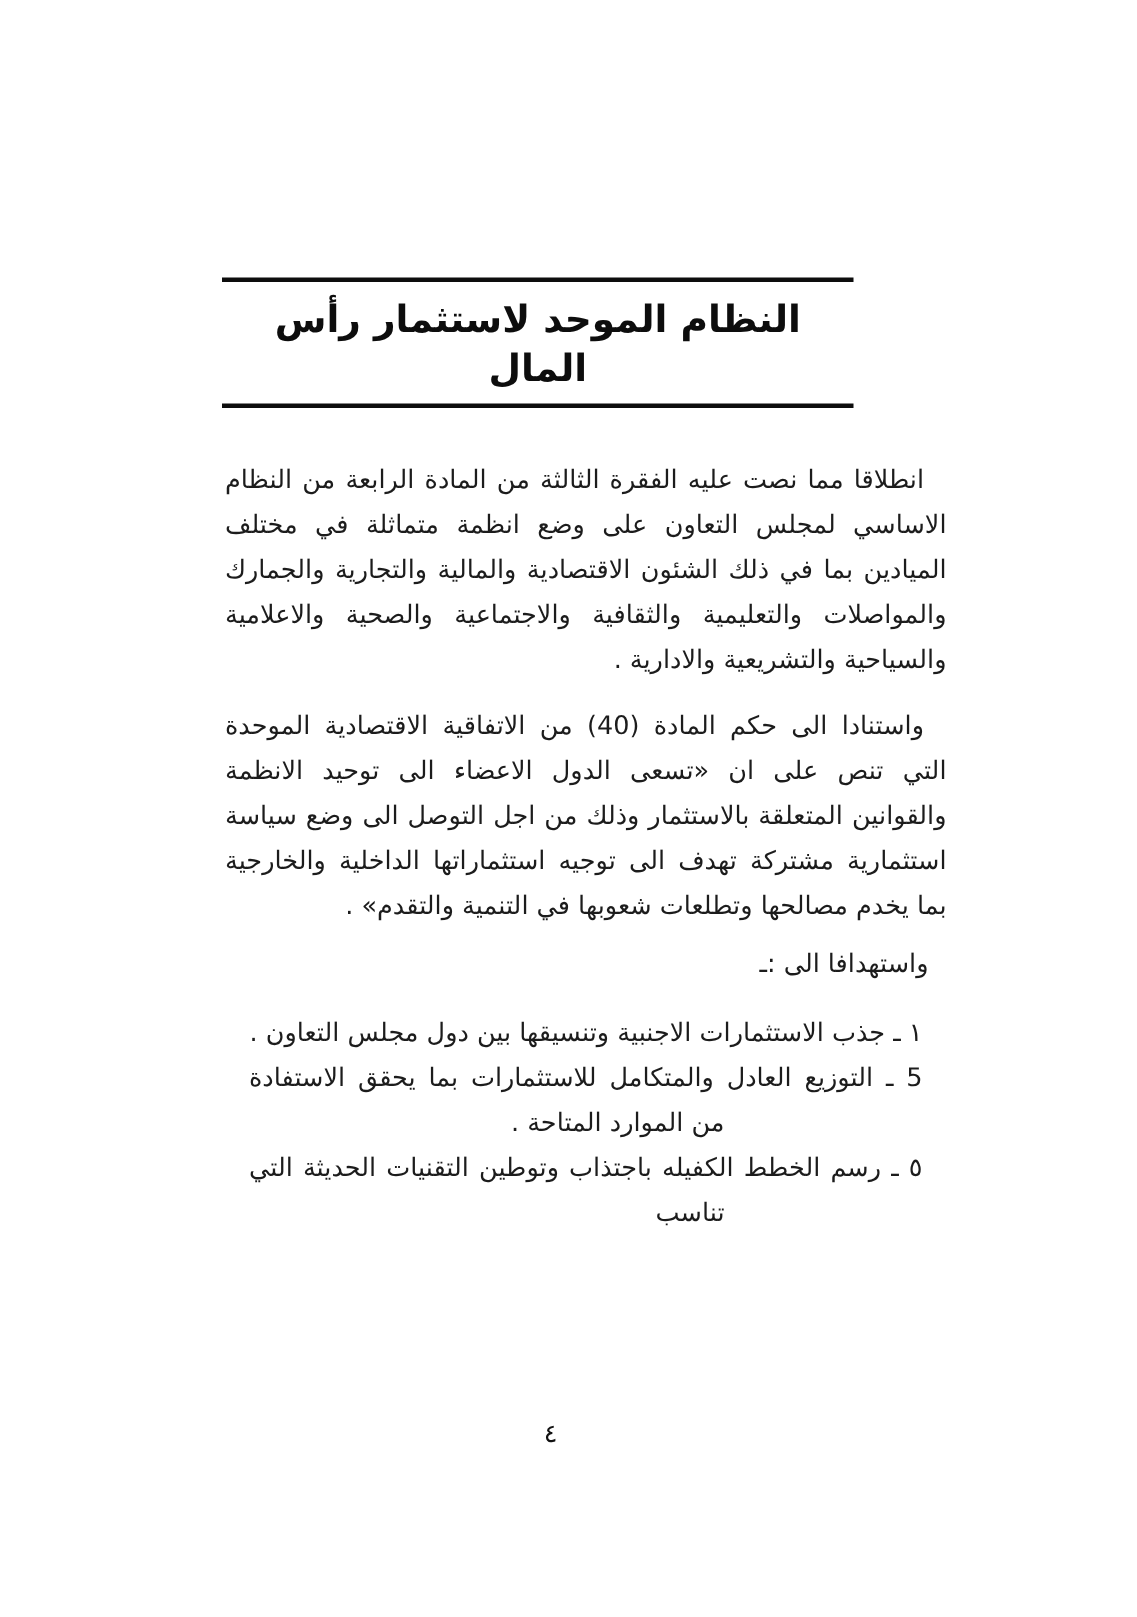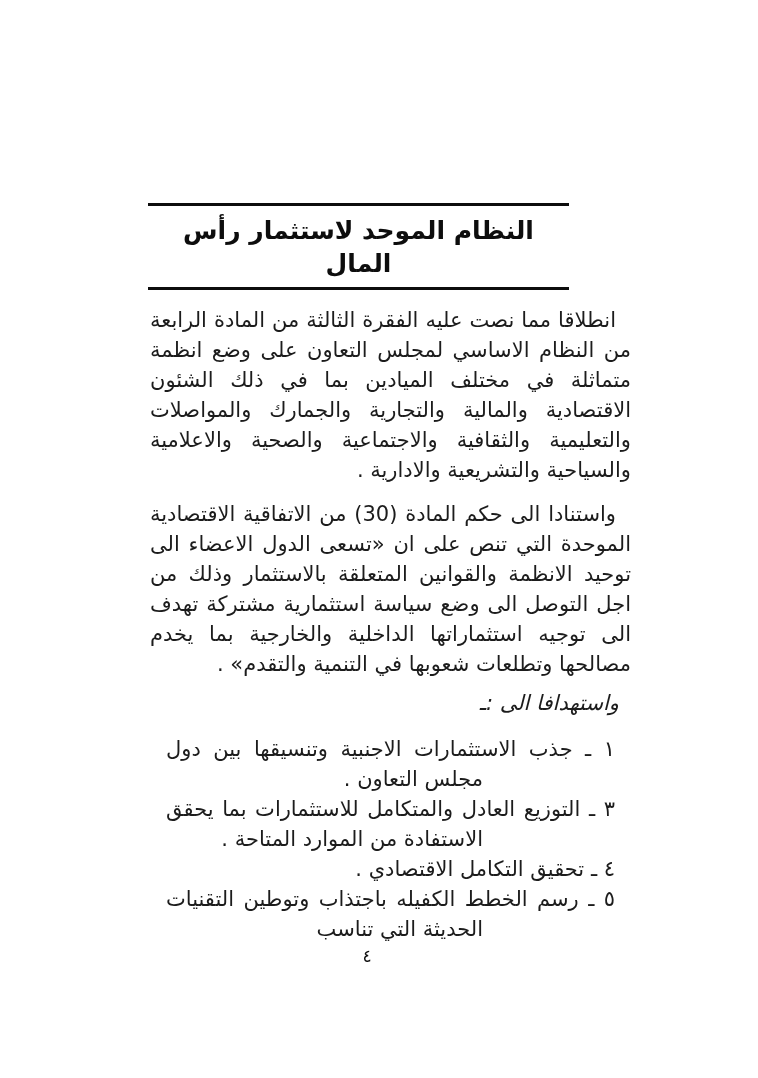--- a/index.html
+++ b/index.html
@@ -17,21 +17,21 @@
   .page {
     position: relative;
     width: 758px;
     height: 1078px;
     background: #ffffff;
     direction: rtl;
   }
   
   .title-block {
     position: absolute;
-    top: 203px;
+    top: 185px;
     left: 148px;
     width: 421px;
     border-top: 3px solid #0d0d0d;
     border-bottom: 3px solid #0d0d0d;
     padding: 8px 0 7px 0;
     text-align: center;
   }
   .title-line {
     font-size: 25px;
     font-weight: bold;
@@ -40,29 +40,29 @@
     color: #0d0d0d;
   }
   
   .body-text {
     position: absolute;
     top: 305px;
     left: 150px;
     width: 481px;
     direction: rtl;
     text-align: justify;
-    font-size: 21px;
+    font-size: 17px;
     line-height: 30px;
   }
   .para {
     margin: 0 0 14px 0;
     text-indent: 15px;
   }
   .para.p2 { margin-bottom: 9px; }
-  .para.p3 { margin-bottom: 16px; text-indent: 12px; font-style: italic; }
+  .para.p3 { margin-bottom: 16px; text-indent: 12px; }
   .goals { margin: 16px; }
   .goal {
     margin: 0;
     padding-right: 132px;
     text-indent: -132px;
     text-align: justify;
   }
   .page-num {
     position: absolute;
     top: 946px;
@@ -77,26 +77,25 @@
 <body>
 
 <div class="page" dir="rtl">
 
   <div class="title-block">
     <div class="title-line">النظام الموحد لاستثمار رأس المال</div>
   </div>
 
   <div class="body-text">
     <p class="para p1">انطلاقا مما نصت عليه الفقرة الثالثة من المادة الرابعة من النظام الاساسي لمجلس التعاون على وضع انظمة متماثلة في مختلف الميادين بما في ذلك الشئون الاقتصادية والمالية والتجارية والجمارك والمواصلات والتعليمية والثقافية والاجتماعية والصحية والاعلامية والسياحية والتشريعية والادارية .</p>
-    <p class="para p2">واستنادا الى حكم المادة (30) من الاتفاقية الاقتصادية الموحدة التي تنص على ان «تسعى الدول الاعضاء الى توحيد الانظمة والقوانين المتعلقة بالاستثمار وذلك من اجل التوصل الى وضع سياسة استثمارية مشتركة تهدف الى توجيه استثماراتها الداخلية والخارجية بما يخدم مصالحها وتطلعات شعوبها في التنمية والتقدم» .</p>
+    <p class="para p2">واستنادا الى حكم المادة (40) من الاتفاقية الاقتصادية الموحدة التي تنص على ان «تسعى الدول الاعضاء الى توحيد الانظمة والقوانين المتعلقة بالاستثمار وذلك من اجل التوصل الى وضع سياسة استثمارية مشتركة تهدف الى توجيه استثماراتها الداخلية والخارجية بما يخدم مصالحها وتطلعات شعوبها في التنمية والتقدم» .</p>
     <p class="para p3">واستهدافا الى :ـ</p>
 
     <div class="goals">
       <div class="goal">١ ـ جذب الاستثمارات الاجنبية وتنسيقها بين دول مجلس التعاون .</div>
-      <div class="goal">٣ ـ التوزيع العادل والمتكامل للاستثمارات بما يحقق الاستفادة من الموارد المتاحة .</div>
-      <div class="goal">٤ ـ تحقيق التكامل الاقتصادي .</div>
+      <div class="goal">5 ـ التوزيع العادل والمتكامل للاستثمارات بما يحقق الاستفادة من الموارد المتاحة .</div>
       <div class="goal">٥ ـ رسم الخطط الكفيله باجتذاب وتوطين التقنيات الحديثة التي تناسب</div>
     </div>
   </div>
 
   <div class="page-num">٤</div>
 
 </div>
 
 </body></html>

